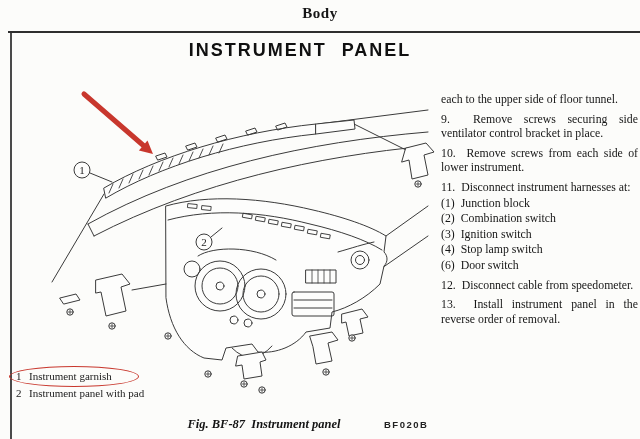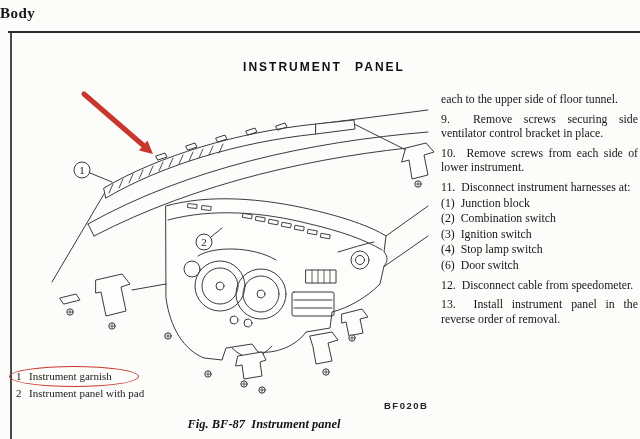--- a/index.html
+++ b/index.html
@@ -1,29 +1,29 @@
 <!DOCTYPE html>
 <html><head>
 <meta charset="utf-8">
 <style>
   html,body{margin:0;padding:0;background:#e8e8e6;}
   .page{
     position:relative;width:640px;height:439px;background:#fcfcfa;
     font-family:"Liberation Serif",serif;color:#1e1e1e;overflow:hidden;
     box-shadow:0 0 4px rgba(0,0,0,.25);
   }
-  .header{position:absolute;top:5px;left:0;width:100%;
+  .header{position:absolute;top:5px;left:0;width:100%;text-align:center;
     font-size:15px;font-weight:bold;letter-spacing:.5px;color:#161616;}
   .header-rule{position:absolute;top:31px;left:8px;right:0;height:2px;background:#2e2e2e;}
   .left-rule{position:absolute;top:33px;left:10px;width:2px;height:406px;background:#4a4a4a;}
-  .title{position:absolute;top:60px;left:0;width:600px;margin:0;text-align:center;
-    font-family:"Liberation Sans",sans-serif;font-size:12px;font-weight:bold;
-    letter-spacing:2px;word-spacing:8px;color:#101010;padding-left:24px;}
+  .title{position:absolute;top:40px;left:0;width:600px;margin:0;text-align:center;
+    font-family:"Liberation Sans",sans-serif;font-size:18px;font-weight:bold;
+    letter-spacing:2px;word-spacing:8px;color:#101010;}
   .diagram{position:absolute;left:8px;top:84px;width:430px;height:316px;}
-  .figure-code{position:absolute;left:384px;top:400px;
+  .figure-code{position:absolute;left:384px;top:419px;
     font-family:"Liberation Sans",sans-serif;font-size:9.5px;font-weight:bold;
     letter-spacing:1.5px;color:#222;}
   .legend{position:absolute;left:16px;top:369px;width:230px;font-size:11px;color:#1b1b1b;}
   .legend-item{position:relative;margin-bottom:3px;padding-left:13px;height:14px;line-height:14px;}
   .legend-item .num{position:absolute;left:0;}
   .legend-ellipse{position:absolute;left:-7px;top:-3px;width:128px;height:19px;
     border:1.6px solid #c8372d;border-radius:50%;pointer-events:none;}
   .instructions{position:absolute;left:441px;top:92px;width:197px;
     font-size:11.8px;line-height:14.6px;text-align:justify;color:#161616;}
   .instructions .step{margin-top:5px;}

